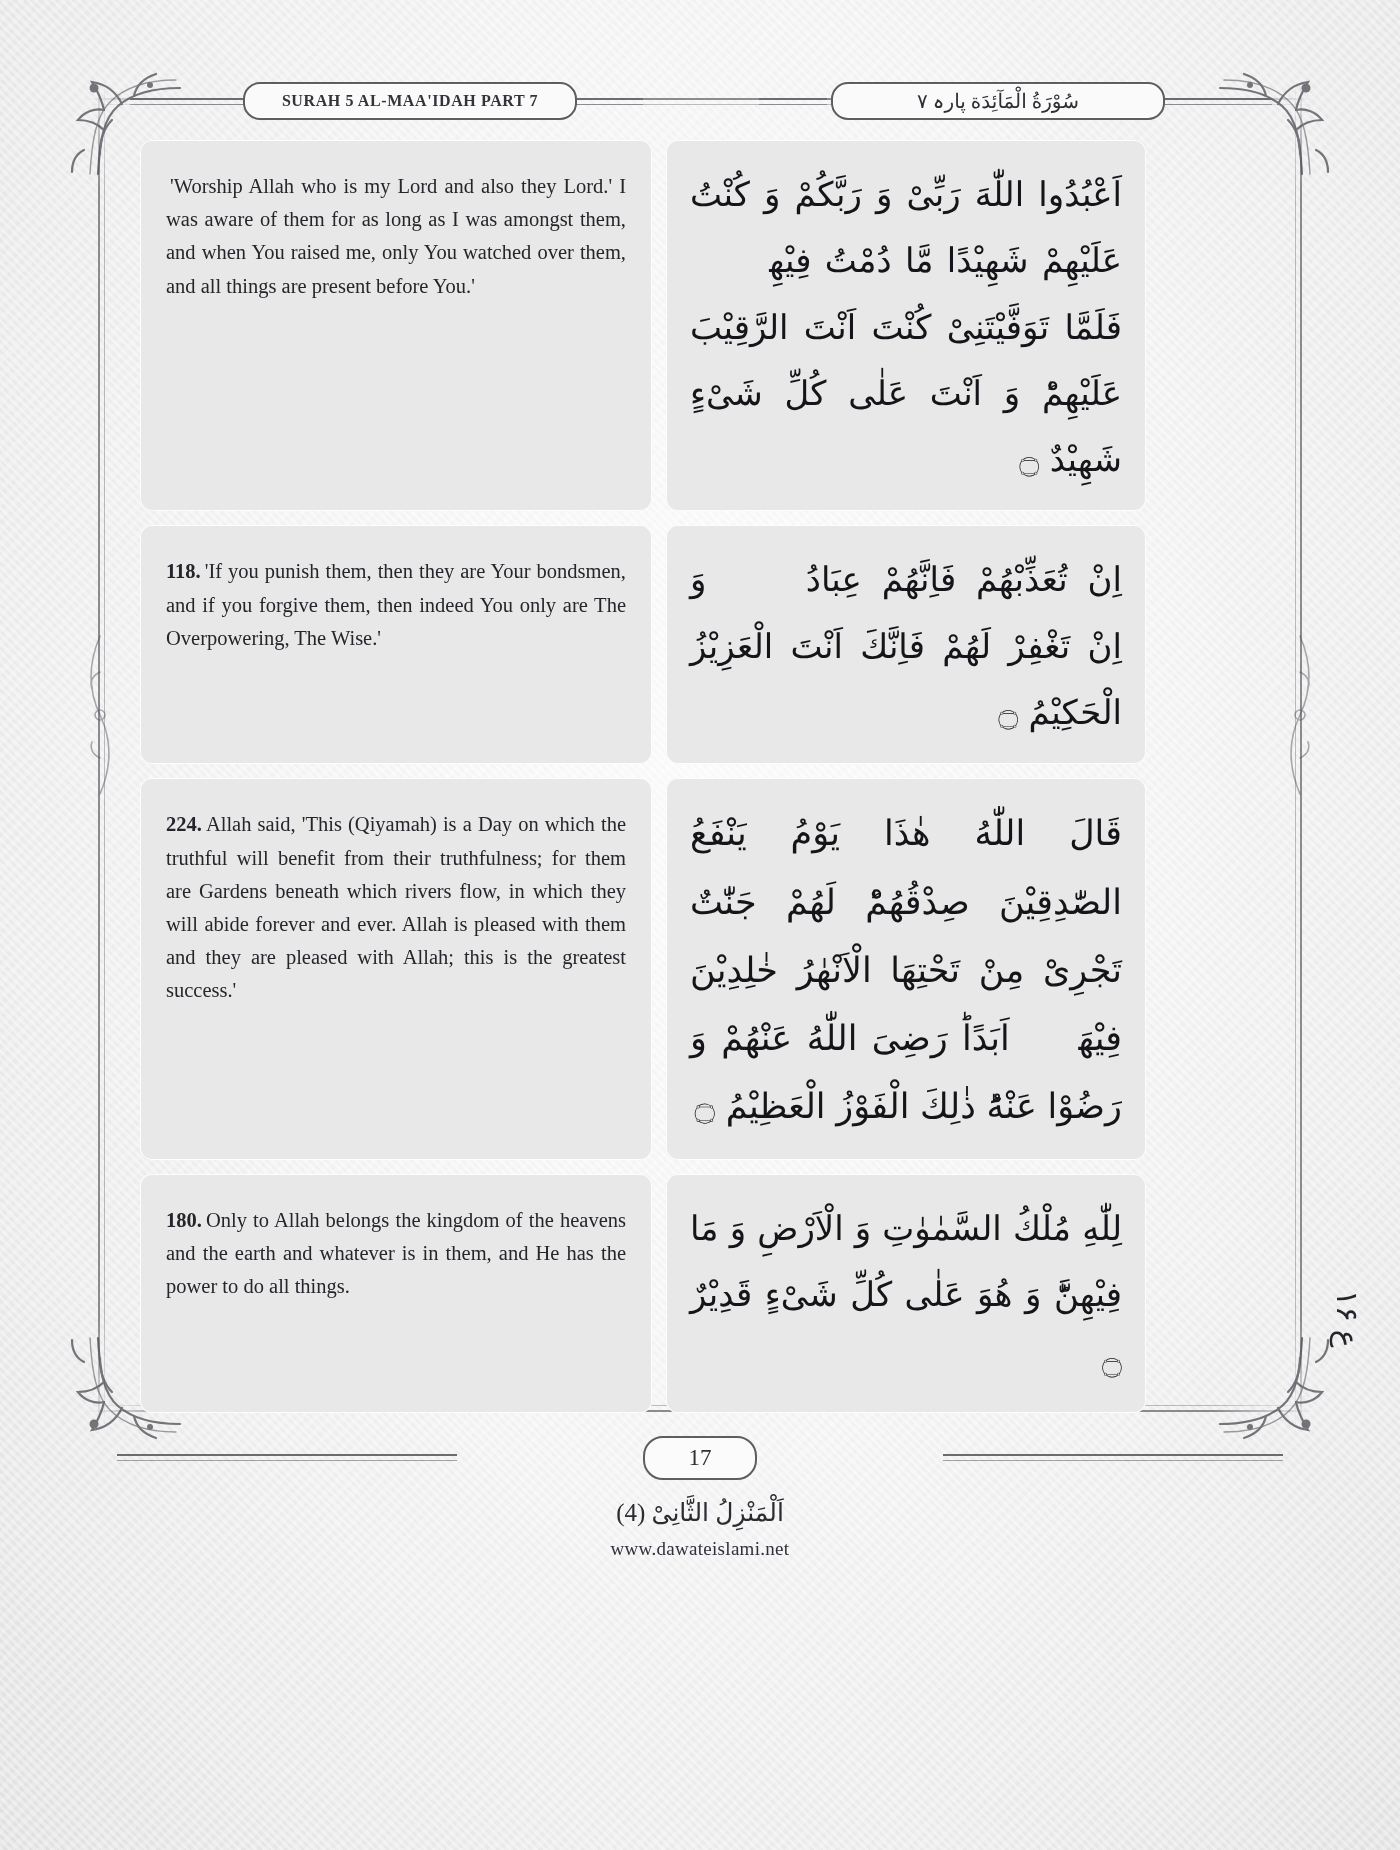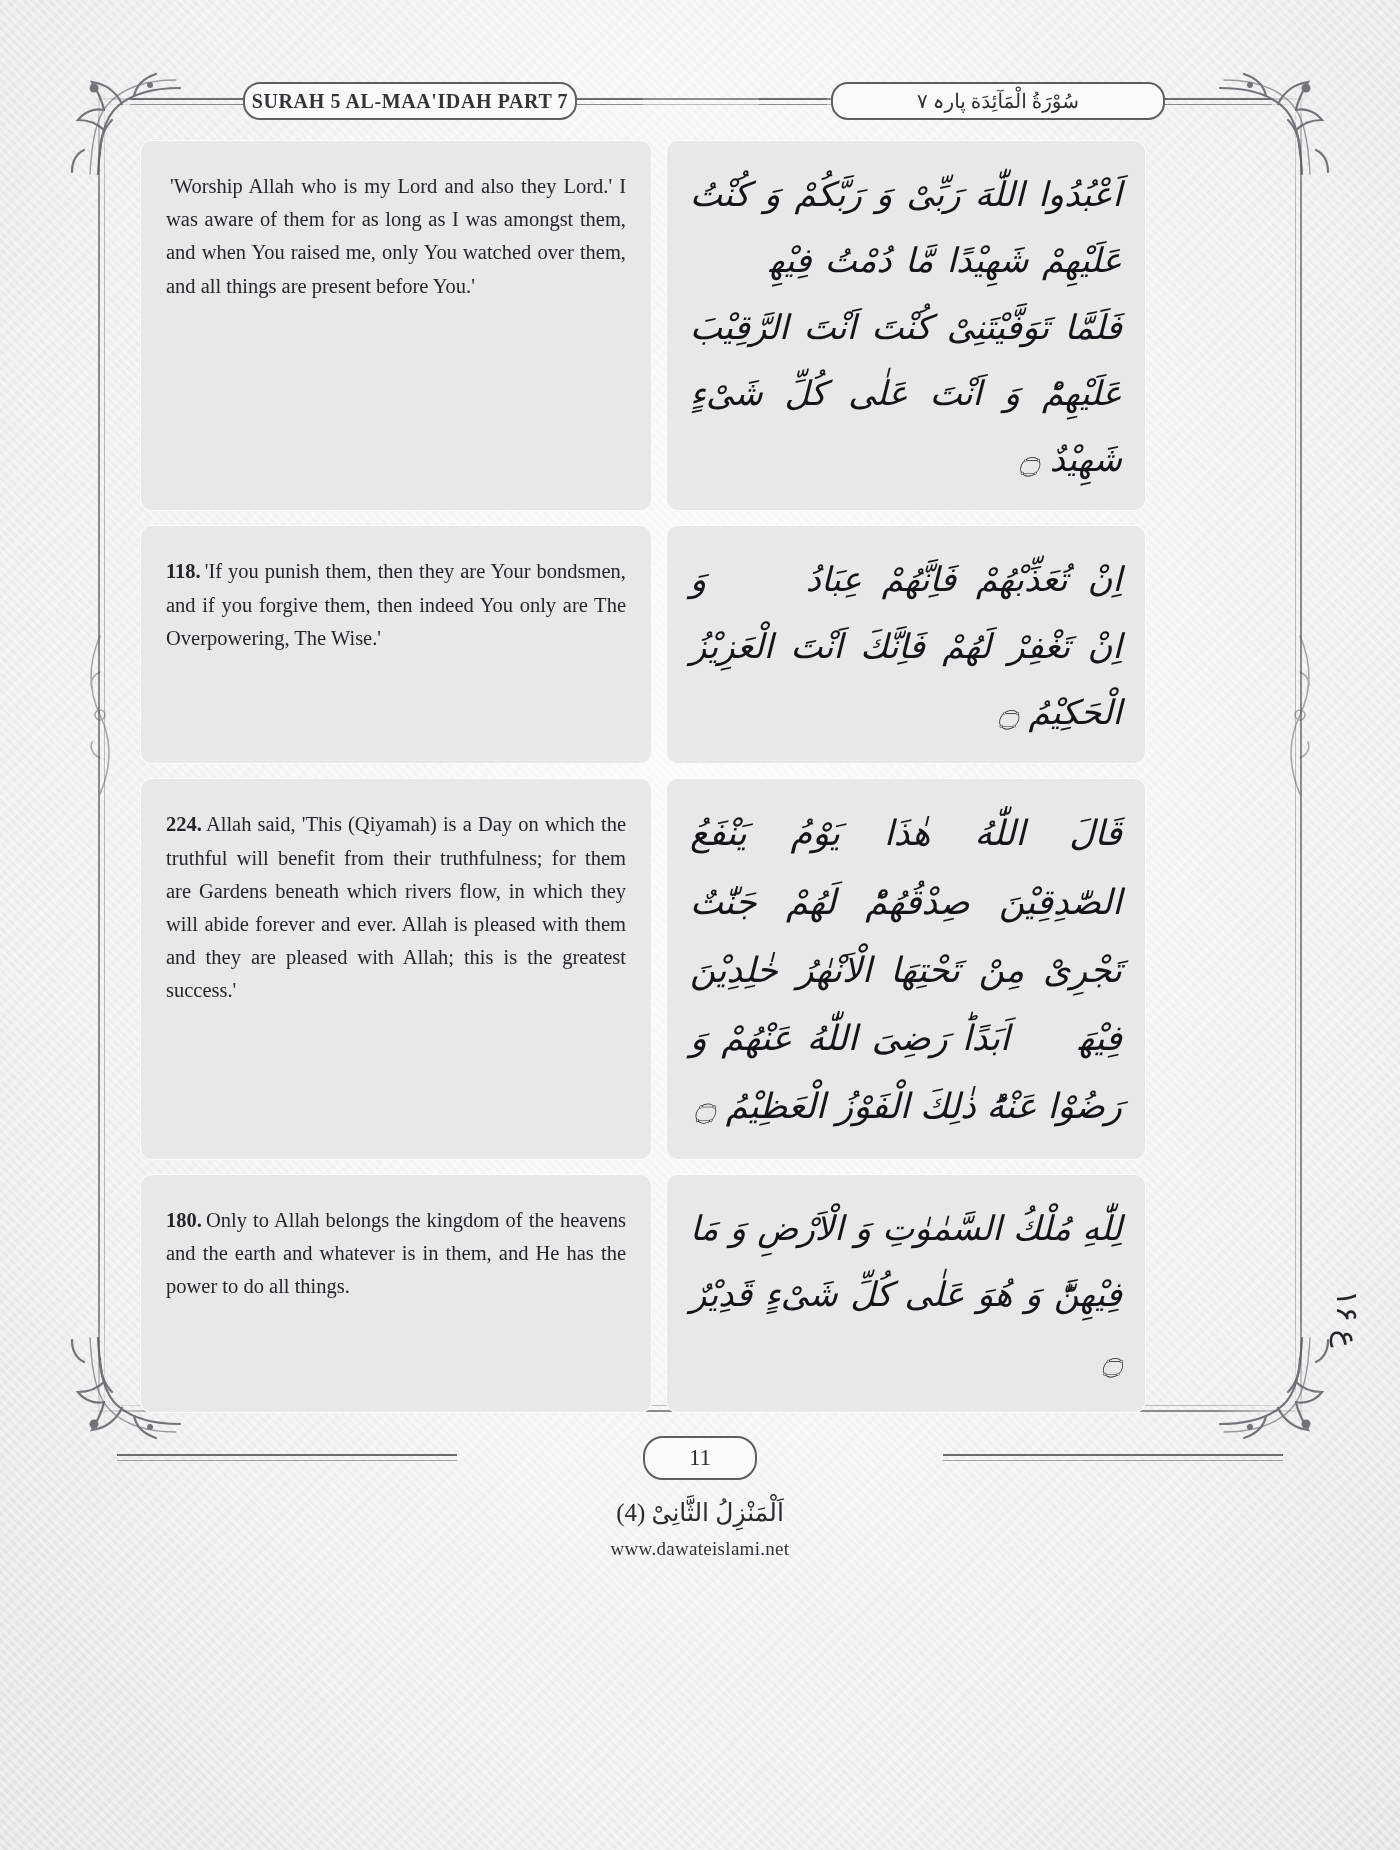--- a/index.html
+++ b/index.html
@@ -89,21 +89,21 @@
     display: flex;
     align-items: center;
     justify-content: center;
     box-shadow: inset 0 0 0 1px #ffffff;
   }
   .hdr-cap.left  { left: 133px;  width: 330px; }
   .hdr-cap.right { right: 125px; width: 330px; }
   .hdr-title {
     font-family: "Liberation Serif", serif;
     font-weight: 700;
-    font-size: 20px;
+    font-size: 16px;
     letter-spacing: .6px;
     color: #33333a;
     white-space: nowrap;
   }
   .hdr-title-ar {
     font-size: 20px;
     color: #2e2e35;
     direction: rtl;
     white-space: nowrap;
     line-height: 1;
@@ -161,21 +161,20 @@
     margin-right: 4px;
   }
   .ar-text {
     direction: rtl;
     text-align: justify;
     font-size: 34px;
     line-height: 1.95;
     color: #141419;
     margin: 0;
     word-spacing: 2px;
-    font-style: italic;
   }
   .ar-text.big { font-size: 35px; }
 
   
   .ruku-mark {
     position: absolute;
     right: 38px;
     top: 1290px;
     font-size: 30px;
     color: #24242a;
@@ -387,19 +386,19 @@
   </div>
 
   <div class="ruku-mark">ع ۱۶</div>
 
   <div class="footer">
     <div style="position:relative;display:inline-block;">
       <div class="foot-rule l"></div>
       <div class="foot-rule l thin"></div>
       <div class="foot-rule r"></div>
       <div class="foot-rule r thin"></div>
-      <div class="page-badge">11</div>
+      <div class="page-badge">17</div>
     </div>
     <div class="manzil">اَلْمَنْزِلُ الثَّانِیْ (4)</div>
     <div class="site">www.dawateislami.net</div>
   </div>
 
 </div>
 
 </body></html>

